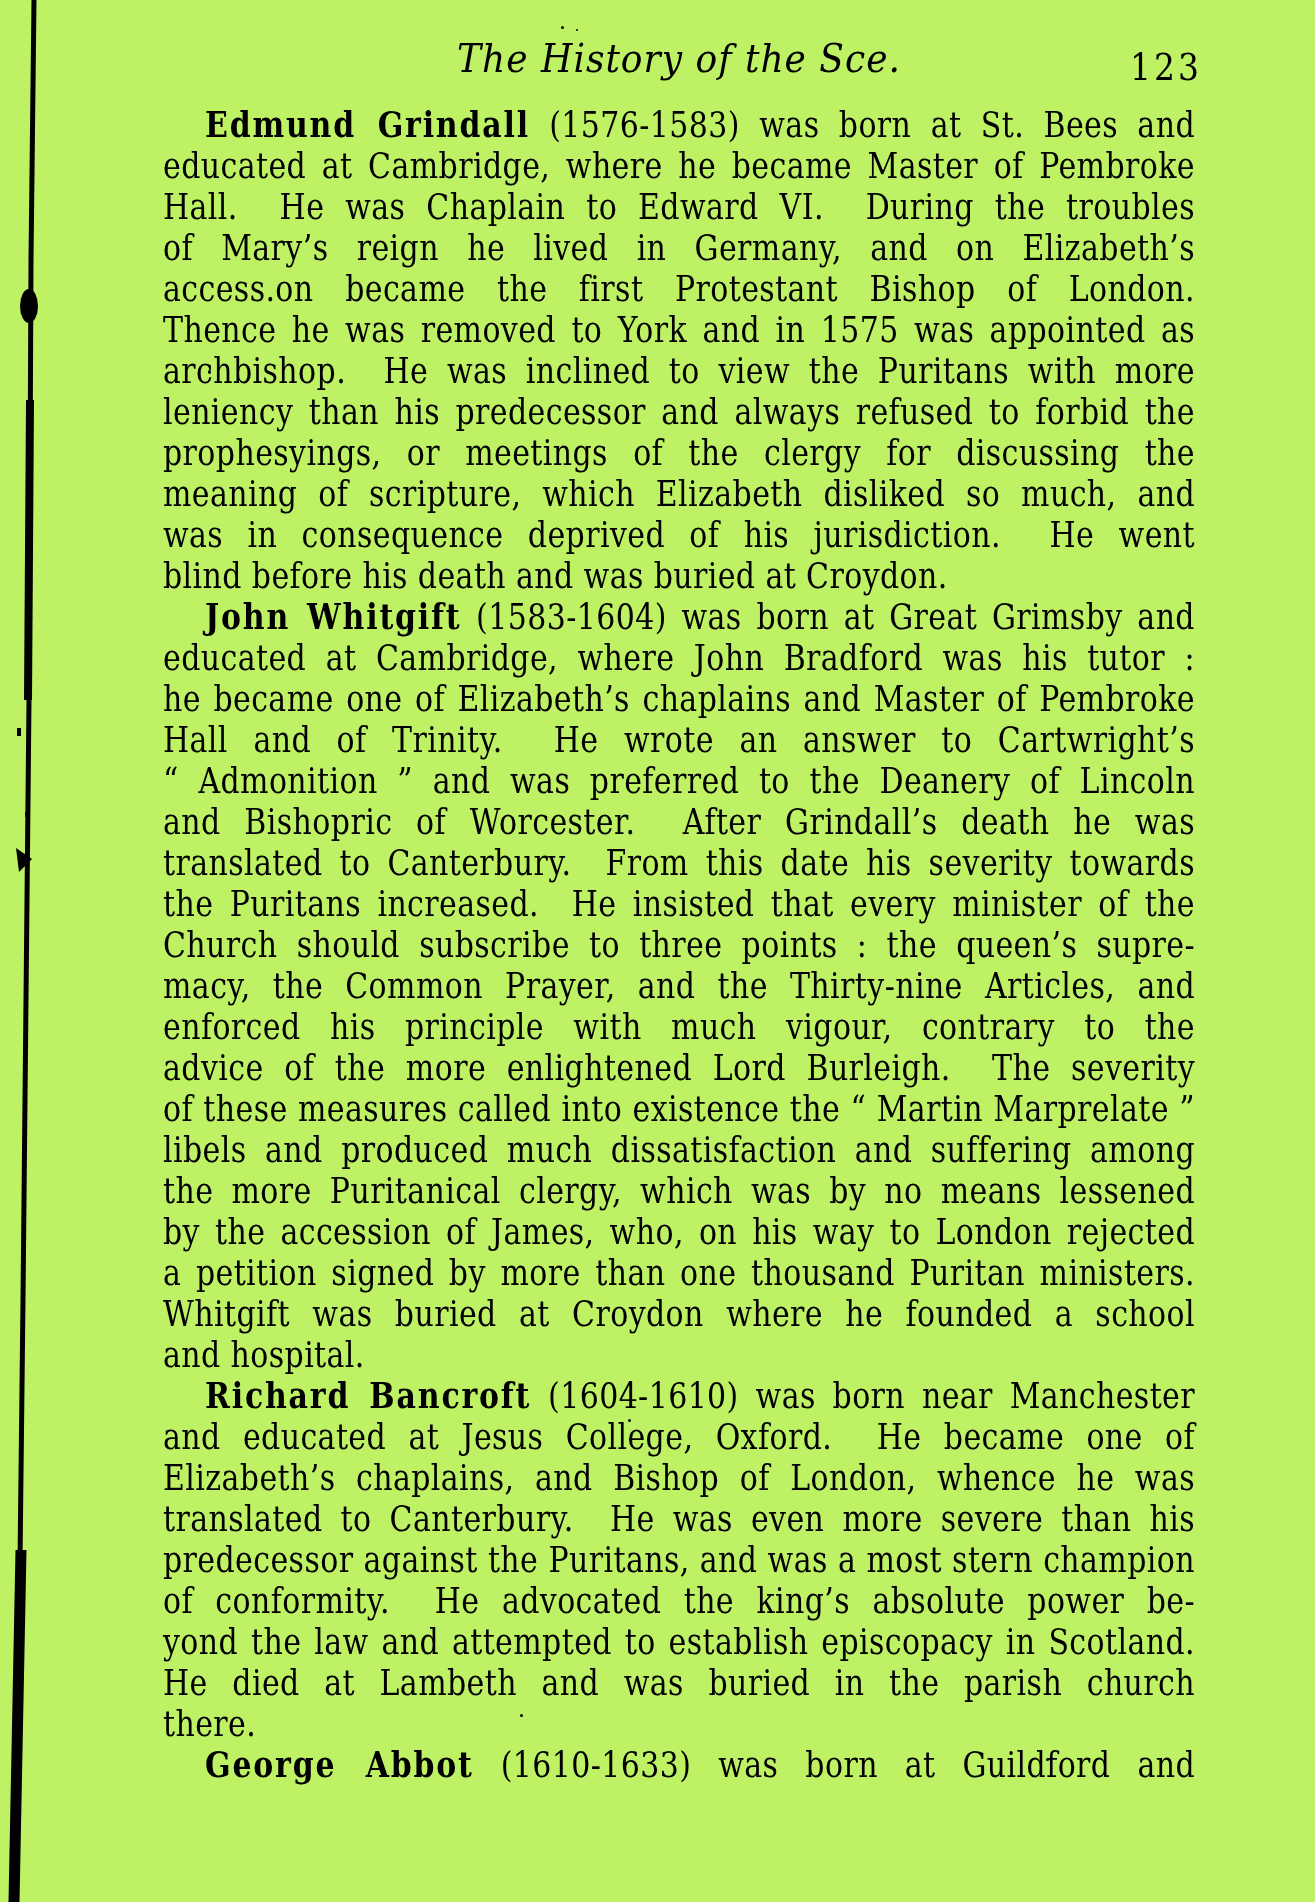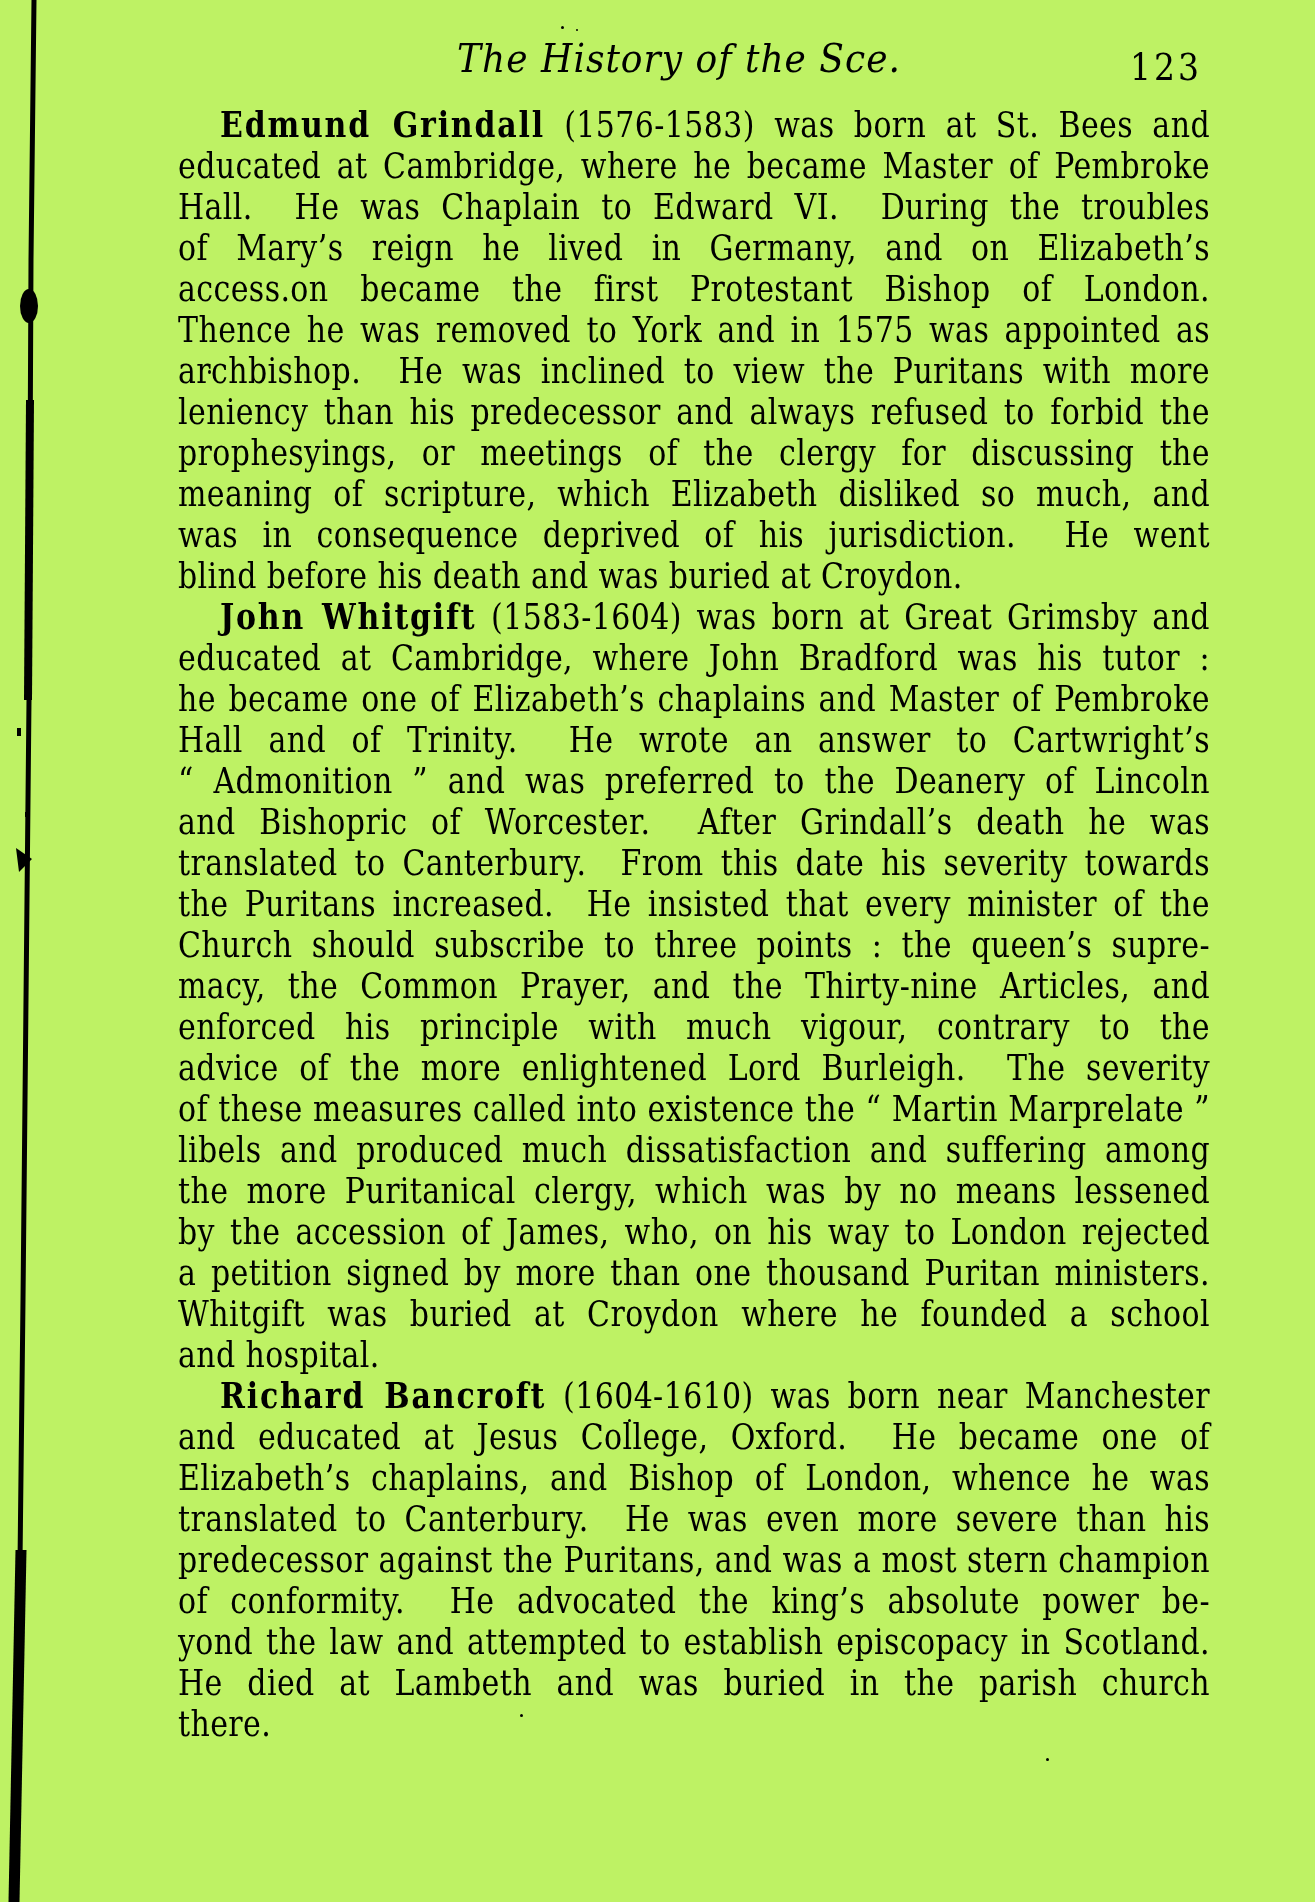--- a/index.html
+++ b/index.html
@@ -10,21 +10,21 @@
   .page{position:absolute;inset:0;background:#bef264;}
   .running-title{
     position:absolute;left:163px;top:38px;width:1032px;height:52px;
     text-align:center;font-style:italic;font-size:36px;letter-spacing:1px;
     transform:scaleY(1.1);transform-origin:center;
   }
   .page-number{
     position:absolute;top:48px;left:1130px;font-size:33px;letter-spacing:3px;
     transform:scaleY(1.12);transform-origin:center;
   }
-  .body-text{position:absolute;left:178px;top:104px;width:1032px;}
+  .body-text{position:absolute;left:163px;top:104px;width:1032px;}
   .para{margin:0;}
   .line{
     height:41px;line-height:41px;font-size:30px;letter-spacing:0.4px;
     text-align:justify;text-align-last:justify;
     transform:scaleY(1.15);transform-origin:center left;
   }
   .line.natural{text-align:left;text-align-last:left;}
   .line.indent{padding-left:42px;}
   .bname{font-weight:bold;letter-spacing:1.8px;}
   .binding{position:absolute;left:0;top:0;width:60px;height:1902px;}
@@ -95,15 +95,18 @@
         <div class="line indent"><span class="bname">Richard Bancroft</span> (1604-1610) was born near Manchester</div>
         <div class="line">and educated at Jesus College, Oxford.&nbsp; He became one of</div>
         <div class="line">Elizabeth’s chaplains, and Bishop of London, whence he was</div>
         <div class="line">translated to Canterbury.&nbsp; He was even more severe than his</div>
         <div class="line">predecessor against the Puritans, and was a most stern champion</div>
         <div class="line">of conformity.&nbsp; He advocated the king’s absolute power be-</div>
         <div class="line">yond the law and attempted to establish episcopacy in Scotland.</div>
         <div class="line">He died at Lambeth and was buried in the parish church</div>
         <div class="line natural">there.</div>
       </div>
+      <div class="para">
+        <div class="line indent"><span class="bname">George Abbot</span> (1610-1633) was born at Guildford and</div>
+      </div>
     </div>
 
 </div>
 
 </body></html>

